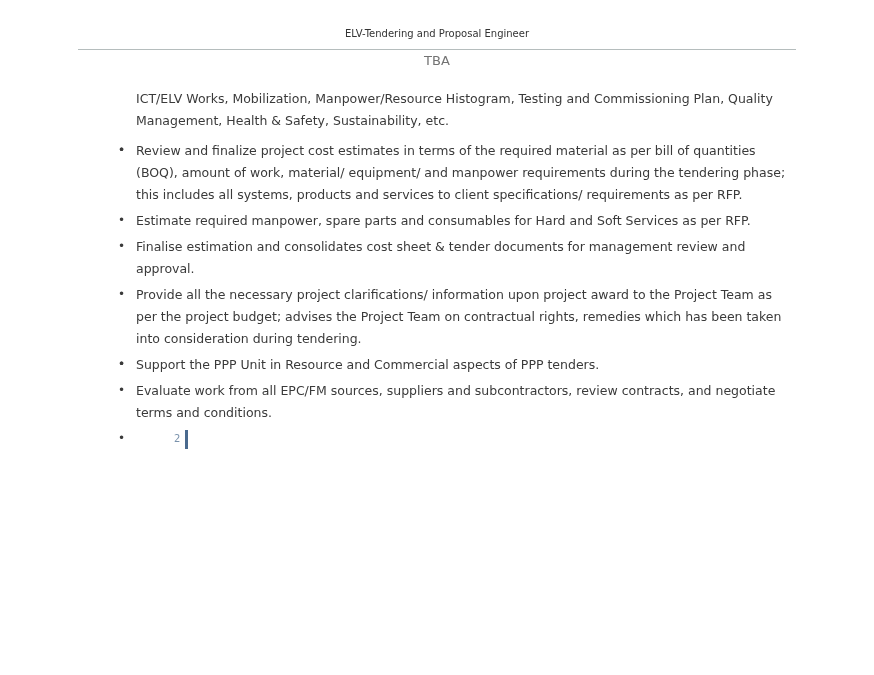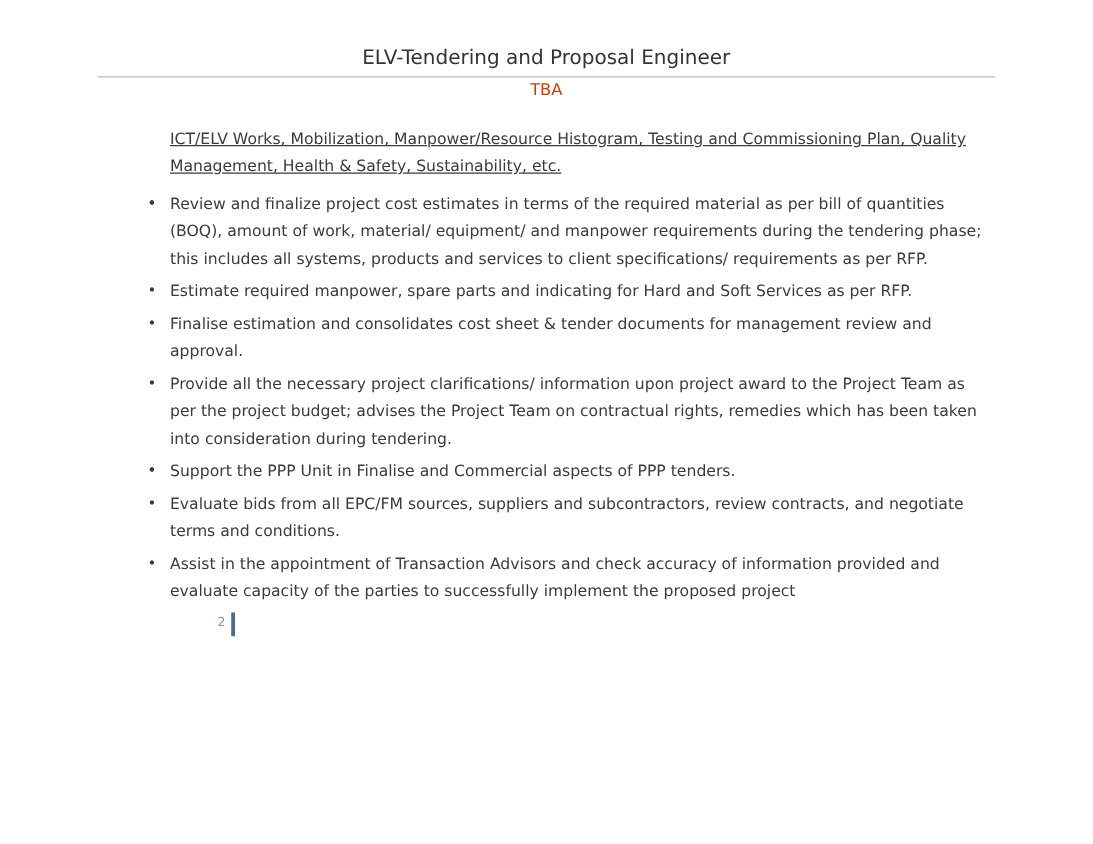--- a/index.html
+++ b/index.html
@@ -7,46 +7,46 @@
   .page {
     position: relative;
     width: 874px;
     height: 675px;
     background: #ffffff;
     color: #3a3a3a;
     font-family: "DejaVu Sans", "Liberation Sans", sans-serif;
     overflow: hidden;
   }
   .doc-title {
-    padding-top: 38px;
+    padding-top: 26px;
     text-align: center;
-    font-size: 16px;
+    font-size: 10px;
     line-height: 16px;
     color: #333333;
   }
   .divider {
     width: 718px;
     height: 1px;
     background: #b5bdbd;
     margin: 7px auto 0 auto;
   }
   .doc-subtitle {
     margin-top: 3px;
     text-align: center;
     font-size: 13px;
     line-height: 16px;
-    color: #c2410c;
+    color: #737373;
   }
   .content {
     margin: 19px 78px 0 136px;
     font-size: 12.5px;
     line-height: 22px;
     color: #3a3a3a;
   }
-  .intro { margin: 0 0 8px 0; text-decoration: underline; }
+  .intro { margin: 0 0 8px 0; }
   ul.resp-list { list-style: none; margin: 0; padding: 0; }
   ul.resp-list li {
     position: relative;
     margin: 0 0 4px 0;
   }
   ul.resp-list li .dot {
     position: absolute;
     left: -18px;
     top: -1px;
     font-size: 12px;
@@ -91,50 +91,49 @@
           <span class="dot">•</span>
         </li>
 
         <li>
           <span class="dot">•</span>
           <span class="li-text">Review and finalize project cost estimates in terms of the required material as per bill of quantities (BOQ), amount of work, material/ equipment/ and manpower requirements during the tendering phase; this includes all systems, products and services to client specifications/ requirements as per RFP.</span>
         </li>
 
         <li>
           <span class="dot">•</span>
-          <span class="li-text">Estimate required manpower, spare parts and indicating for Hard and Soft Services as per RFP.</span>
+          <span class="li-text">Estimate required manpower, spare parts and consumables for Hard and Soft Services as per RFP.</span>
         </li>
 
         <li>
           <span class="dot">•</span>
           <span class="li-text">Finalise estimation and consolidates cost sheet &amp; tender documents for management review and approval.</span>
         </li>
 
         <li>
           <span class="dot">•</span>
           <span class="li-text">Provide all the necessary project clarifications/ information upon project award to the Project Team as per the project budget; advises the Project Team on contractual rights, remedies which has been taken into consideration during tendering.</span>
         </li>
 
         <li>
           <span class="dot">•</span>
         </li>
 
         <li>
           <span class="dot">•</span>
-          <span class="li-text">Support the PPP Unit in Finalise and Commercial aspects of PPP tenders.</span>
+          <span class="li-text">Support the PPP Unit in Resource and Commercial aspects of PPP tenders.</span>
         </li>
 
         <li>
           <span class="dot">•</span>
-          <span class="li-text">Evaluate bids from all EPC/FM sources, suppliers and subcontractors, review contracts, and negotiate terms and conditions.</span>
+          <span class="li-text">Evaluate work from all EPC/FM sources, suppliers and subcontractors, review contracts, and negotiate terms and conditions.</span>
         </li>
 
         <li>
           <span class="dot">•</span>
-          <span class="li-text">Assist in the appointment of Transaction Advisors and check accuracy of information provided and evaluate capacity of the parties to successfully implement the proposed project</span>
         </li>
       </ul>
 
     <div class="footer-row">
       <span class="pagenum">2</span>
       <span class="caret"></span>
     </div>
 
   </div>
 </div>

